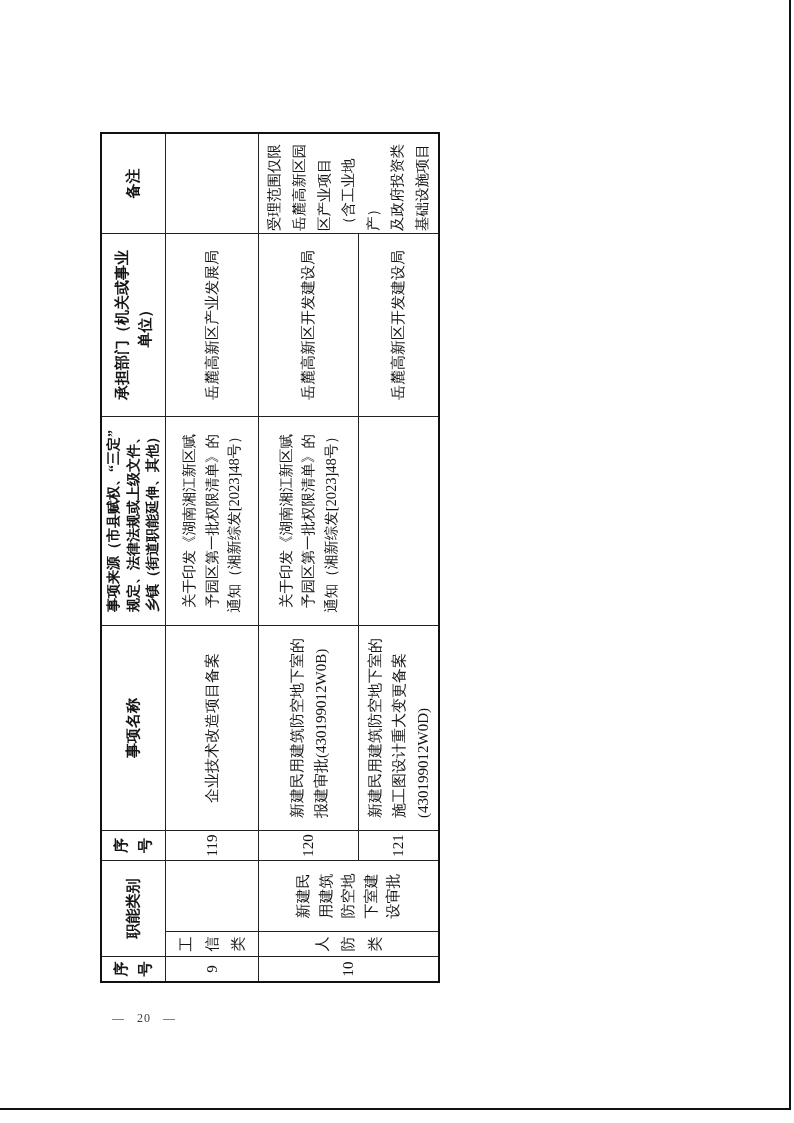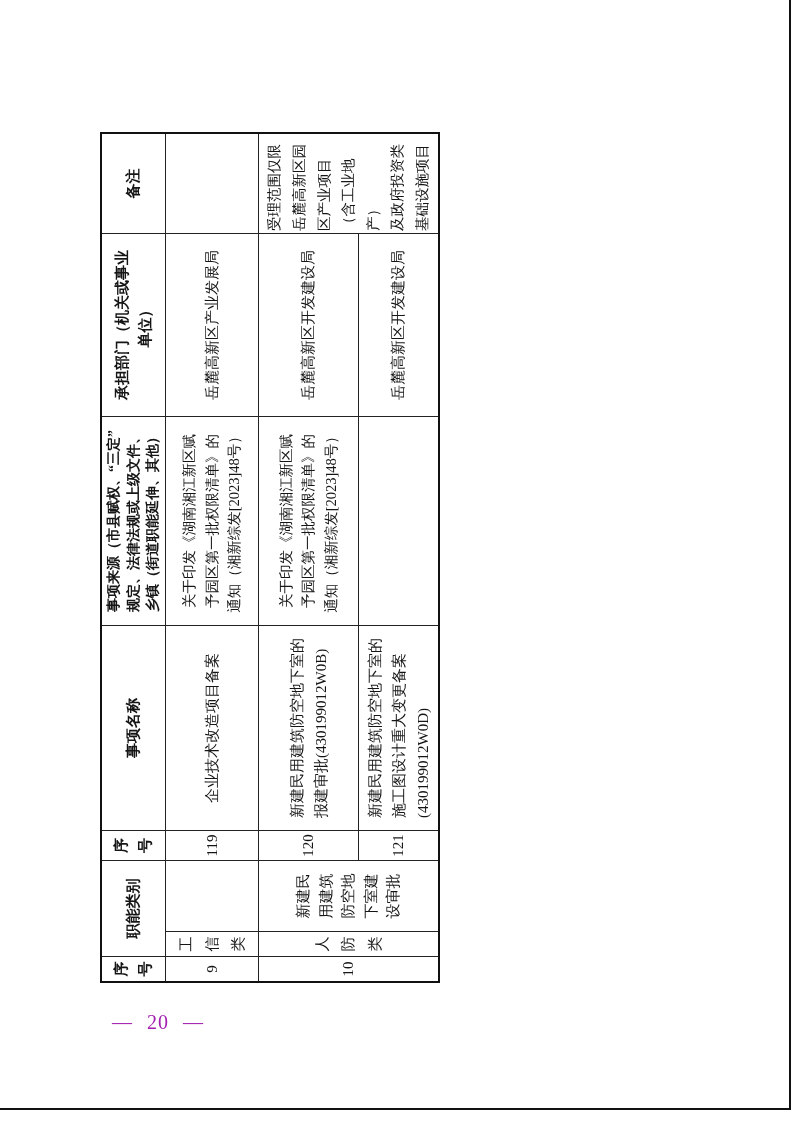--- a/index.html
+++ b/index.html
@@ -57,21 +57,21 @@
 
   
   .c1{grid-column:1;} .c2{grid-column:2;} .c3{grid-column:3;} .c4{grid-column:4;}
   .c5{grid-column:5;} .c6{grid-column:6;} .c7{grid-column:7;} .c8{grid-column:8;}
   .c23{grid-column:2 / span 2;}
   .r1{grid-row:1;} .r2{grid-row:2;} .r3{grid-row:3;} .r4{grid-row:4;}
   .r34{grid-row:3 / span 2;}
 
   .page-num{
     position:absolute;left:112px;top:1011px;
-    font-size:20px;color:#a21caf;
+    font-size:12px;color:#404040;
     letter-spacing:1px;word-spacing:8px;
   }
 </style>
 </head>
 <body>
 
 <div class="sheet">
 
   <div class="rot-wrap">
     <div class="rtable">

